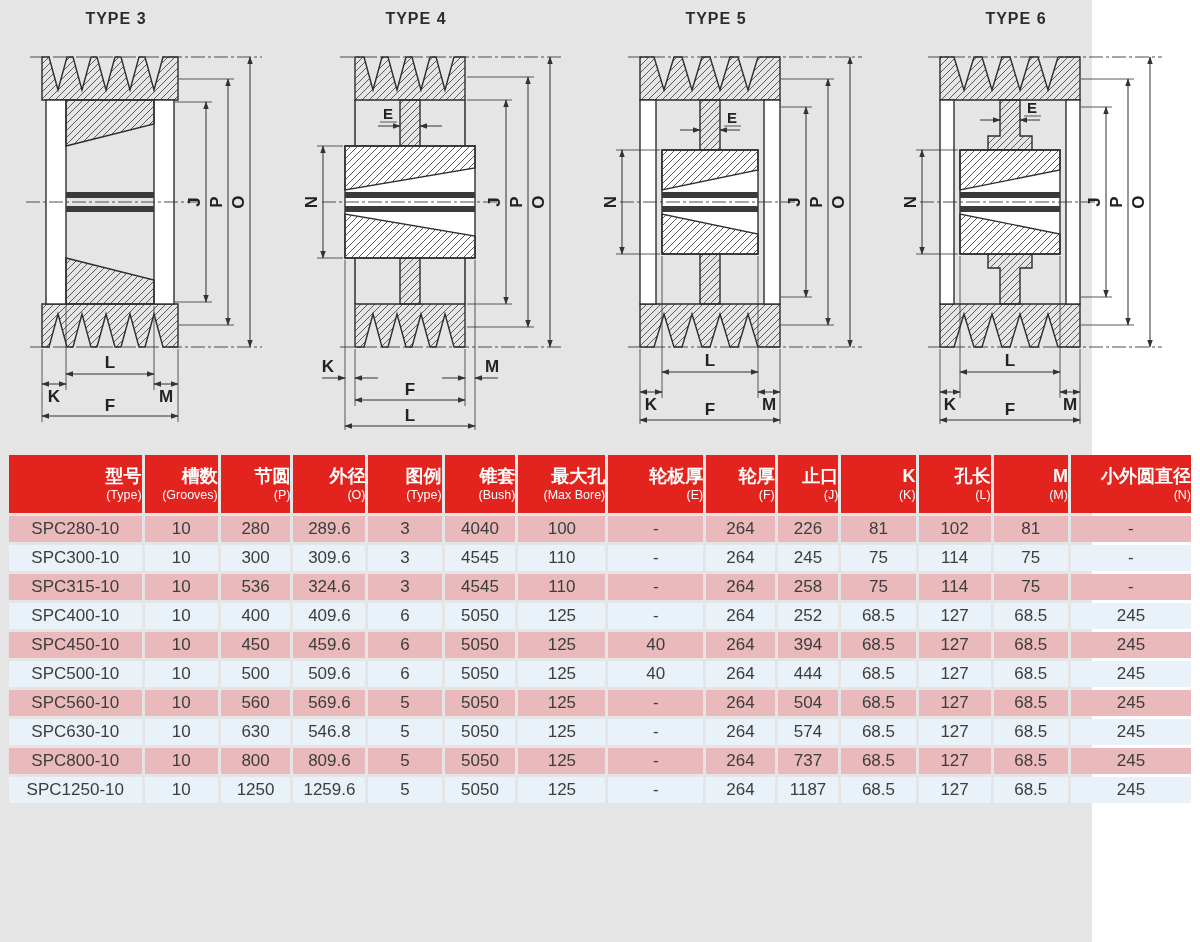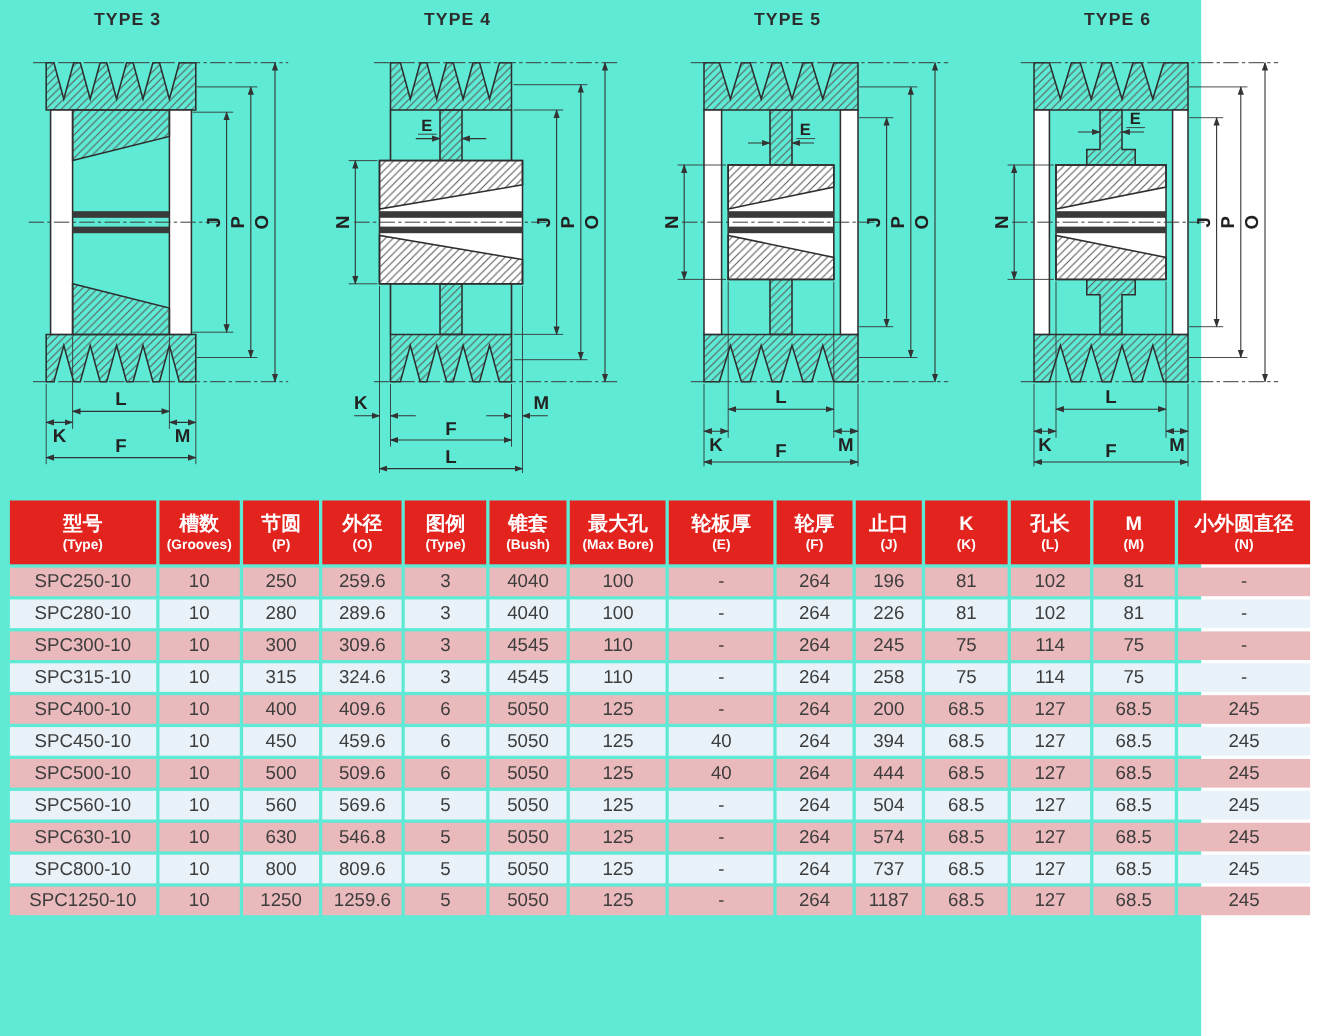--- a/index.html
+++ b/index.html
@@ -1,17 +1,17 @@
 <!DOCTYPE html>
 <html><head>
 <meta charset="utf-8">
 <style>
   html,body{margin:0;padding:0;background:#fff;}
   body{font-family:"Liberation Sans", sans-serif; width:1200px; height:942px; overflow:hidden;}
-  .page{width:1092px;height:942px;background:#5eead4;position:relative;}
+  .page{width:1092px;height:942px;background:#e5e5e5;position:relative;}
 
   
   .diagrams{display:flex;width:1200px;height:452px;}
   .diagram-cell{width:300px;height:452px;position:relative;}
   .diagram-title{
     position:absolute;top:10px;left:0;width:300px;text-align:center;
     transform:translateX(-34px);
     font-size:16px;font-weight:bold;letter-spacing:1px;color:#2c2c2c;
   }
   .diagram-cell svg{position:absolute;top:22px;left:0;}
@@ -25,25 +25,25 @@
   svg .ext{stroke:#333;stroke-width:0.8;fill:none;}
   svg text{fill:#222;font-size:17px;font-weight:600;font-family:"Liberation Sans",sans-serif;}
   svg text.elab{font-size:15px;}
 
   
   table.spec{
     width:1188px;margin:0 6px;border-collapse:separate;border-spacing:3px;
     table-layout:fixed;
   }
   table.spec th{
-    background:#e2231e;color:#fff;text-align:center;vertical-align:middle;
+    background:#e2231e;color:#fff;text-align:right;vertical-align:middle;
     height:56px;padding:1px 0;font-weight:bold;
   }
   .h-zh{font-size:18px;line-height:1.25;font-weight:bold;}
-  .h-en{font-size:12.5px;line-height:1.3;font-weight:bold;}
+  .h-en{font-size:12.5px;line-height:1.3;font-weight:normal;}
   table.spec td{
     text-align:center;vertical-align:middle;height:24px;padding:1px 0;
     font-size:17px;color:#3d3d3d;white-space:nowrap;overflow:hidden;
   }
   table.spec tbody tr:nth-child(odd) td{background:#eab9bb;}
   table.spec tbody tr:nth-child(even) td{background:#e9f2f9;}
 </style>
 </head>
 <body>
 
@@ -375,36 +375,20 @@
             <div class="h-en">(M)</div>
           </th>
           <th>
             <div class="h-zh">小外圆直径</div>
             <div class="h-en">(N)</div>
           </th>
         </tr>
     </thead>
     <tbody id="table-body">
         <tr>
-          <td>SPC250-10</td>
-          <td>10</td>
-          <td>250</td>
-          <td>259.6</td>
-          <td>3</td>
-          <td>4040</td>
-          <td>100</td>
-          <td>-</td>
-          <td>264</td>
-          <td>196</td>
-          <td>81</td>
-          <td>102</td>
-          <td>81</td>
-          <td>-</td>
-        </tr>
-        <tr>
           <td>SPC280-10</td>
           <td>10</td>
           <td>280</td>
           <td>289.6</td>
           <td>3</td>
           <td>4040</td>
           <td>100</td>
           <td>-</td>
           <td>264</td>
           <td>226</td>
@@ -425,21 +409,21 @@
           <td>264</td>
           <td>245</td>
           <td>75</td>
           <td>114</td>
           <td>75</td>
           <td>-</td>
         </tr>
         <tr>
           <td>SPC315-10</td>
           <td>10</td>
-          <td>315</td>
+          <td>536</td>
           <td>324.6</td>
           <td>3</td>
           <td>4545</td>
           <td>110</td>
           <td>-</td>
           <td>264</td>
           <td>258</td>
           <td>75</td>
           <td>114</td>
           <td>75</td>
@@ -448,21 +432,21 @@
         <tr>
           <td>SPC400-10</td>
           <td>10</td>
           <td>400</td>
           <td>409.6</td>
           <td>6</td>
           <td>5050</td>
           <td>125</td>
           <td>-</td>
           <td>264</td>
-          <td>200</td>
+          <td>252</td>
           <td>68.5</td>
           <td>127</td>
           <td>68.5</td>
           <td>245</td>
         </tr>
         <tr>
           <td>SPC450-10</td>
           <td>10</td>
           <td>450</td>
           <td>459.6</td>

